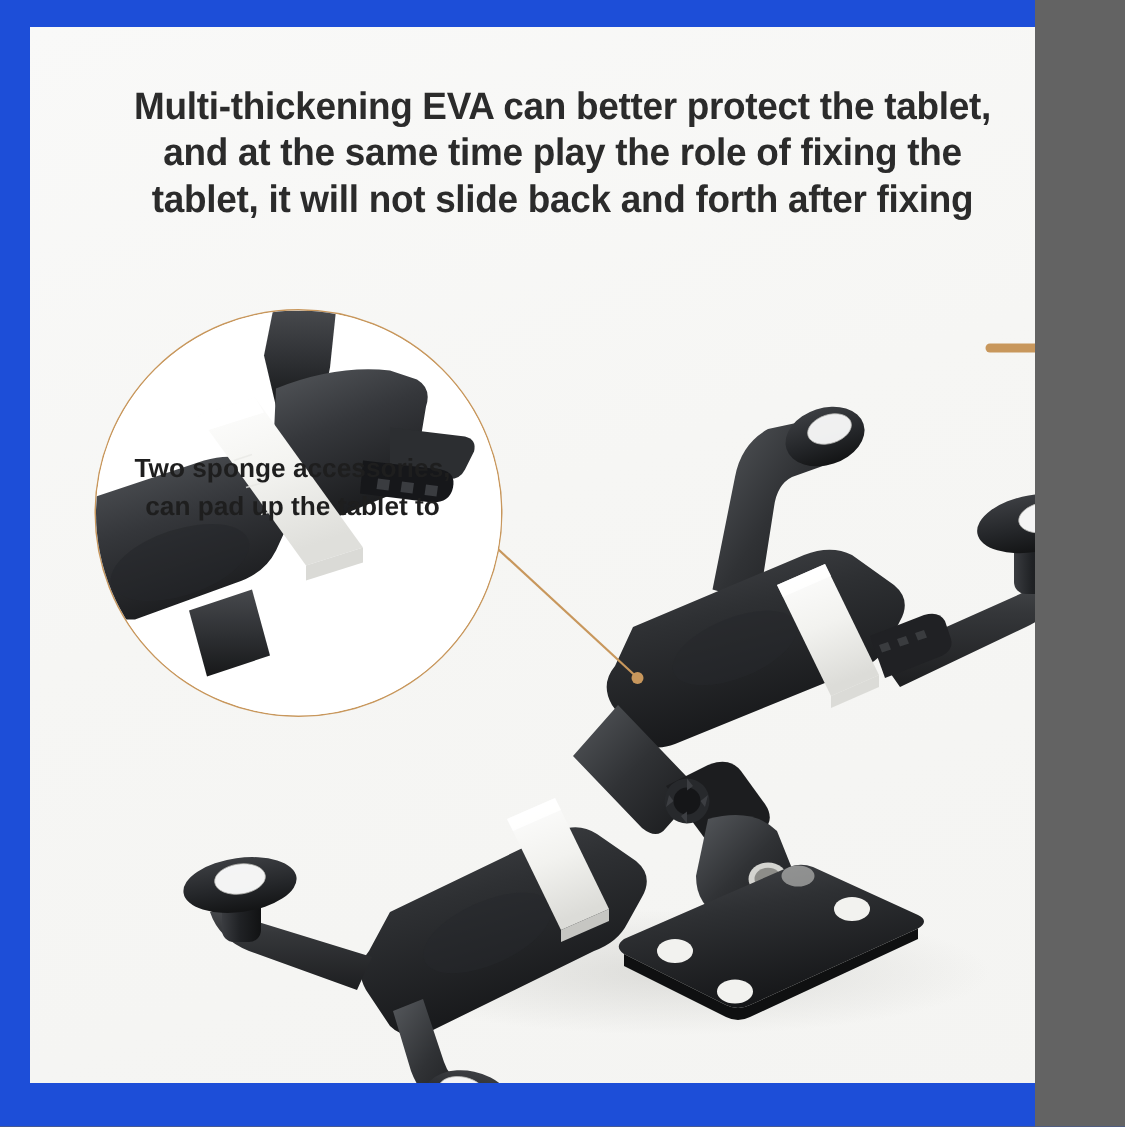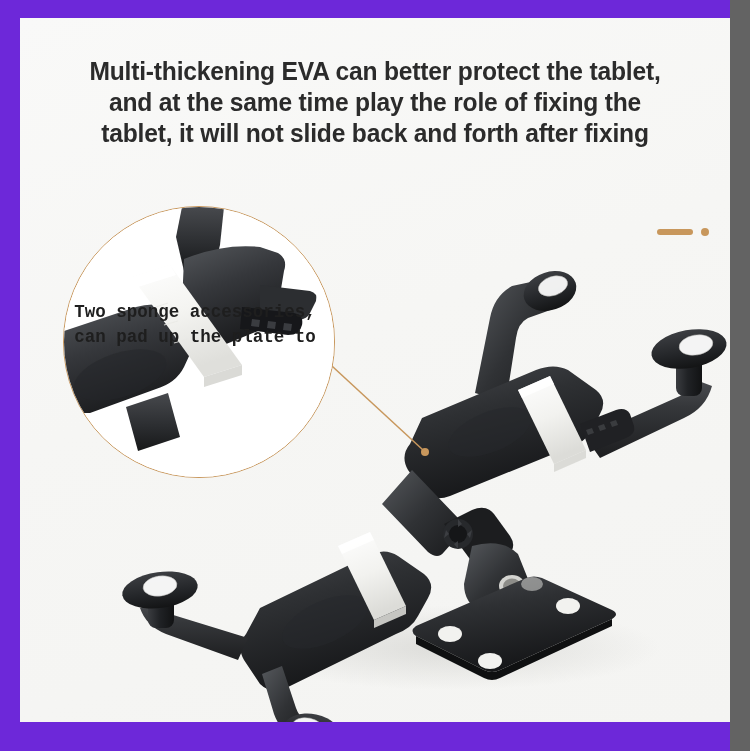--- a/index.html
+++ b/index.html
@@ -4,24 +4,23 @@
 <style>
   html, body {
     margin: 0;
     padding: 0;
     background: #636363;
   }
   #stage {
     position: relative;
     width: 690px;
     height: 751px;
-    background: #6d28d9;
+    background: #1d4ed8;
     overflow: hidden;
     font-family: "Liberation Sans", sans-serif;
-    padding-left: 40px;
   }
   
   #panel {
     position: absolute;
     left: 20px;
     top: 18px;
     width: 710px;
     height: 704px;
     background: linear-gradient(160deg, #f9f9f8 0%, #f6f6f4 45%, #f4f4f2 100%);
     overflow: hidden;
@@ -91,21 +90,21 @@
     left: 10px;
     top: 282px;
     width: 330px;
     text-align: center;
     color: #1e1e1e;
     font-size: 17.5px;
     font-weight: bold;
     line-height: 25px;
     font-family: "Liberation Sans", sans-serif;
   }
-  #caption .cline { display: block; white-space: nowrap; font-family: Liberation Mono, monospace; }
+  #caption .cline { display: block; white-space: nowrap; }
 
   
   #product {
     position: absolute;
     left: 0; top: 0;
     width: 710px; height: 704px;
   }
   #product svg { display: block; }
 </style>
 </head>
@@ -299,17 +298,17 @@
           <path d="M68,70 L106,58 L178,158 L140,170 Z" fill="url(#zSponge)"></path>
           <path d="M68,70 L106,58 L112,68 L74,80 Z" fill="#ffffff"></path>
           <path d="M140,170 L178,158 L178,168 L140,180 Z" fill="#dadad6"></path>
           <path d="M92,100 L104,96 M100,118 L114,114 M110,136 L124,132" stroke="#e9e9e5" stroke-width="1.2" opacity="0.8"></path>
         </g>
       </svg>
     </div>
 
     <div id="caption">
       <span class="cline">Two sponge accessories,</span>
-      <span class="cline">can pad up the plate to</span>
+      <span class="cline">can pad up the tablet to</span>
     </div>
 
   </div>
 </div>
 
 </body></html>

